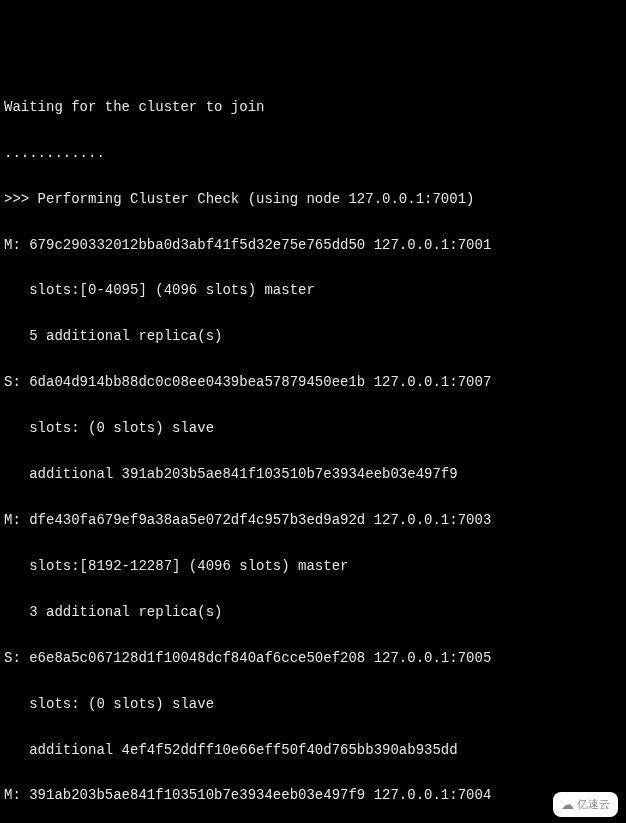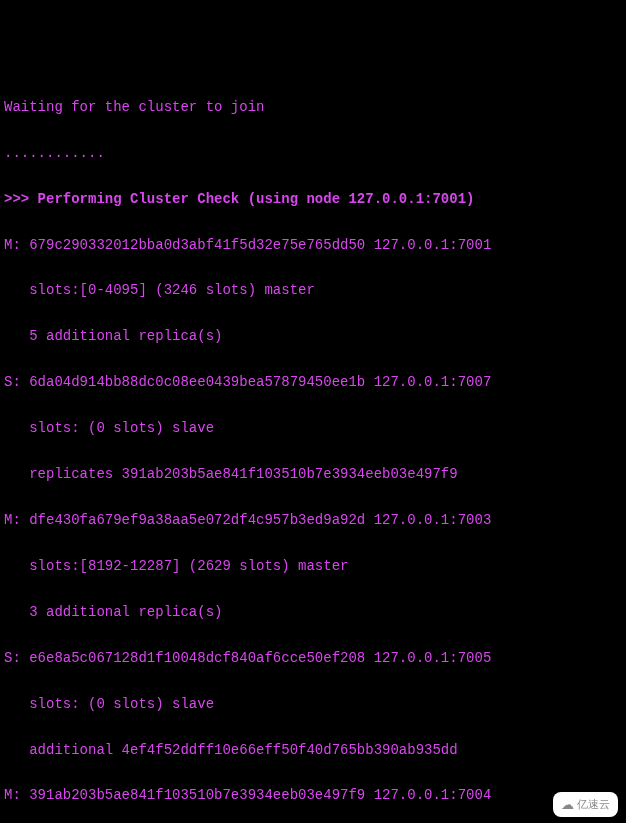--- a/index.html
+++ b/index.html
@@ -7,22 +7,22 @@
       padding: 4px;
       background: #000;
       font-family: 'Courier New', Consolas, monospace;
       font-size: 14px;
       line-height: 1.64;
       color: #fff;
       width: 618px;
       white-space: pre;
       overflow: hidden;
     }
-    .white { color: #d946ef; }
-    .bold { font-weight: bold; }
+    .white { color: #e5e5e5; }
+    .bold { font-weight: normal; }
     .watermark {
       position: absolute;
       right: 8px;
       bottom: 6px;
       background: #fff;
       border-radius: 8px;
       padding: 2px 8px;
       color: #888;
       font-family: sans-serif;
       font-size: 11px;
@@ -40,33 +40,33 @@
 
 
 <span class="white">Waiting for the cluster to join</span>
 
 <span class="white">............</span>
 
 <span class="white bold">&gt;&gt;&gt; Performing Cluster Check (using node 127.0.0.1:7001)</span>
 
 <span class="white">M: 679c290332012bba0d3abf41f5d32e75e765dd50 127.0.0.1:7001</span>
 
-<span class="white">   slots:[0-4095] (3246 slots) master</span>
+<span class="white">   slots:[0-4095] (4096 slots) master</span>
 
 <span class="white">   5 additional replica(s)</span>
 
 <span class="white">S: 6da04d914bb88dc0c08ee0439bea57879450ee1b 127.0.0.1:7007</span>
 
 <span class="white">   slots: (0 slots) slave</span>
 
-<span class="white">   replicates 391ab203b5ae841f103510b7e3934eeb03e497f9</span>
+<span class="white">   additional 391ab203b5ae841f103510b7e3934eeb03e497f9</span>
 
 <span class="white">M: dfe430fa679ef9a38aa5e072df4c957b3ed9a92d 127.0.0.1:7003</span>
 
-<span class="white">   slots:[8192-12287] (2629 slots) master</span>
+<span class="white">   slots:[8192-12287] (4096 slots) master</span>
 
 <span class="white">   3 additional replica(s)</span>
 
 <span class="white">S: e6e8a5c067128d1f10048dcf840af6cce50ef208 127.0.0.1:7005</span>
 
 <span class="white">   slots: (0 slots) slave</span>
 
 <span class="white">   additional 4ef4f52ddff10e66eff50f40d765bb390ab935dd</span>
 
 <span class="white">M: 391ab203b5ae841f103510b7e3934eeb03e497f9 127.0.0.1:7004</span>

